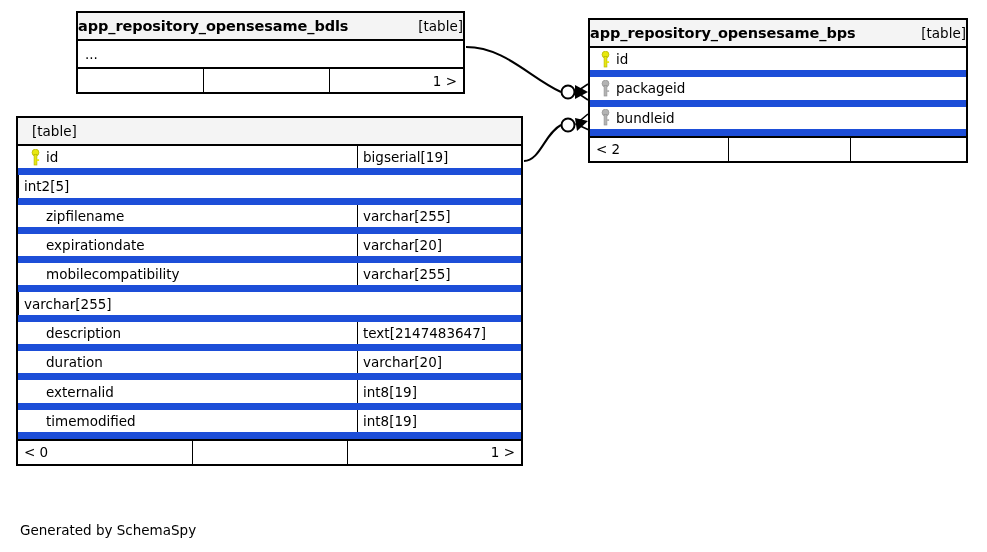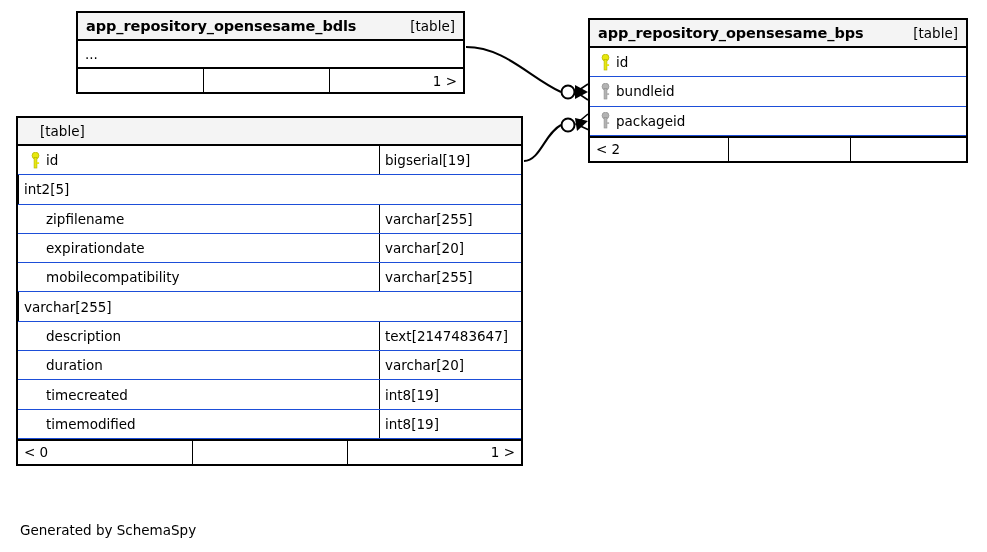--- a/index.html
+++ b/index.html
@@ -40,40 +40,40 @@
     box-sizing: border-box;
     overflow: hidden;
   }
   .entity-header {
     background: #f4f4f4;
     border-bottom: 2px solid #000000;
     box-sizing: border-box;
     display: flex;
     align-items: center;
     justify-content: space-between;
-    padding: 0 8px;
+    padding: 0 0;
     height: 28px;
     white-space: nowrap;
   }
   .entity-title {
     font-weight: bold;
     font-size: 14.5px;
     letter-spacing: -0.1px;
   }
   .entity-kind {
     font-size: 13.5px;
     font-weight: normal;
     padding-left: 14px;
     text-align: right;
   }
 
   .row {
     display: flex;
     align-items: stretch;
-    border-bottom: 1px solid #1d4ed8;
+    border-bottom: 7px solid #1d4ed8;
     box-sizing: border-box;
     height: 29.3px;
   }
   .row:last-child { border-bottom: none; }
 
   .cell-name {
     flex: 1 1 auto;
     display: flex;
     align-items: center;
     box-sizing: border-box;
@@ -131,21 +131,21 @@
   }
 
   #entity-bps {
     left: 588px; top: 18px;  width: 380px;
   }
   #entity-bps .row .cell-name { padding-left: 4px; }
 
   #entity-pkgs {
     left: 16px;  top: 116px; width: 507px;
   }
-  #entity-pkgs .cell-type { width: 142px; }
+  #entity-pkgs .cell-type { width: 164px; }
 
   
   #entity-bdls .entity-footer .fcell:nth-child(1) { width: 126px; }
   #entity-bdls .entity-footer .fcell:nth-child(2) { width: 126px; }
   #entity-bdls .entity-footer .fcell:nth-child(3) { flex: 1 1 auto; }
 
   #entity-bps .entity-footer .fcell:nth-child(1) { width: 139px; }
   #entity-bps .entity-footer .fcell:nth-child(2) { width: 122px; }
   #entity-bps .entity-footer .fcell:nth-child(3) { flex: 1 1 auto; }
 
@@ -229,34 +229,34 @@
 
     <div class="row">
       <div class="cell-name">
         <span class="keyslot">
           <svg class="key-icon" width="9" height="17" viewBox="0 0 9 17">
             <circle cx="4.5" cy="3.6" r="3.4" fill="#b3b3b3" stroke="#949494" stroke-width="0.8"></circle>
             <rect x="3.1" y="5.5" width="2.8" height="10.5" fill="#b3b3b3" stroke="#949494" stroke-width="0.7"></rect>
             <rect x="5.9" y="10.2" width="2.2" height="1.8" fill="#b3b3b3"></rect>
           </svg>
         </span>
-        <span class="col-name-text">bundleid</span>
+        <span class="col-name-text">packageid</span>
       </div>
     </div>
 
     <div class="row">
       <div class="cell-name">
         <span class="keyslot">
           <svg class="key-icon" width="9" height="17" viewBox="0 0 9 17">
             <circle cx="4.5" cy="3.6" r="3.4" fill="#b3b3b3" stroke="#949494" stroke-width="0.8"></circle>
             <rect x="3.1" y="5.5" width="2.8" height="10.5" fill="#b3b3b3" stroke="#949494" stroke-width="0.7"></rect>
             <rect x="5.9" y="10.2" width="2.2" height="1.8" fill="#b3b3b3"></rect>
           </svg>
         </span>
-        <span class="col-name-text">packageid</span>
+        <span class="col-name-text">bundleid</span>
       </div>
     </div>
 
     <div class="entity-footer">
       <div class="fcell left">&lt; 2</div>
       <div class="fcell left"></div>
       <div class="fcell right"></div>
     </div>
   </div>
 
@@ -324,21 +324,21 @@
       <div class="cell-name">
         <span class="keyslot indent"></span>
         <span class="col-name-text">duration</span>
       </div>
       <div class="cell-type">varchar[20]</div>
     </div>
 
     <div class="row">
       <div class="cell-name">
         <span class="keyslot indent"></span>
-        <span class="col-name-text">timecreated</span>
+        <span class="col-name-text">externalid</span>
       </div>
       <div class="cell-type">int8[19]</div>
     </div>
 
     <div class="row">
       <div class="cell-name">
         <span class="keyslot indent"></span>
         <span class="col-name-text">timemodified</span>
       </div>
       <div class="cell-type">int8[19]</div>

